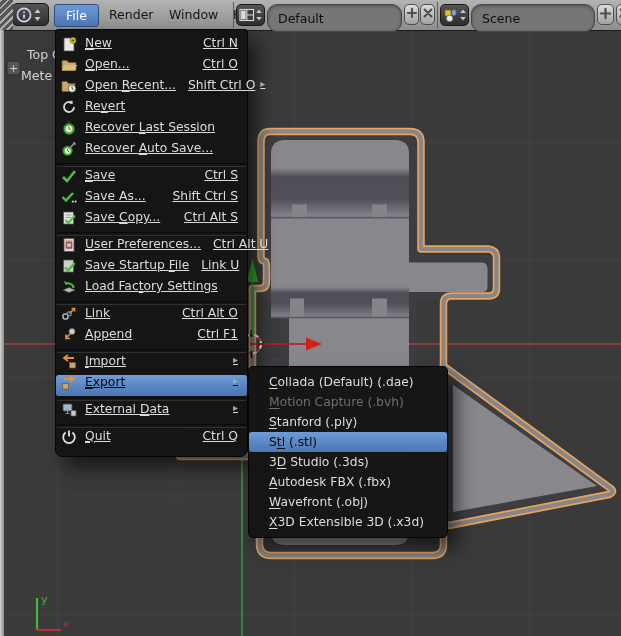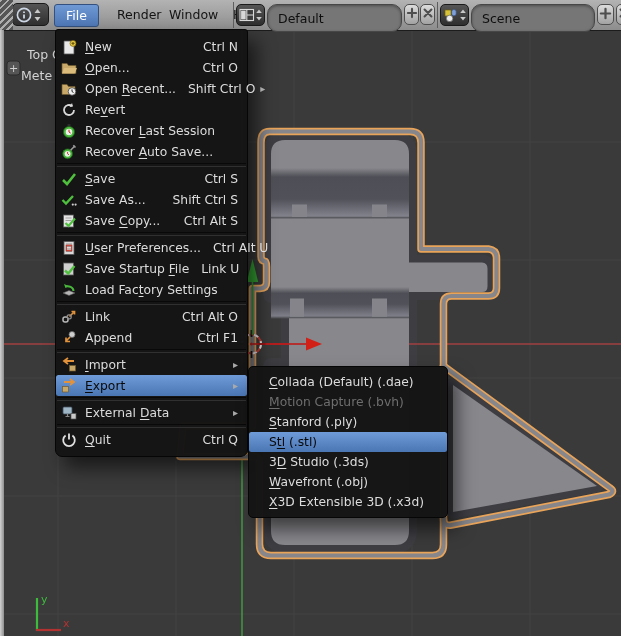--- a/index.html
+++ b/index.html
@@ -31,21 +31,21 @@
   .sqbtn{position:absolute;top:4px;height:21px;border-radius:5px;
     background:linear-gradient(#dcdcdc,#a2a2a2);border:1px solid #4f4f4f;box-sizing:border-box;
     display:flex;align-items:center;justify-content:center;}
   .hdiv{position:absolute;top:2px;width:1px;height:26px;background:#5e5e5e;}
   
   .panel{position:absolute;background:rgba(20,20,20,0.985);border:1px solid #060606;
     box-shadow:9px 11px 18px rgba(0,0,0,0.55);z-index:100;box-sizing:border-box;
     padding:6px 0;color:#dcdcdc;font-size:12.3px;}
   #file-menu{left:55px;top:29px;width:193px;border-radius:3px 3px 7px 7px;}
   #export-submenu{left:248px;top:366px;width:200px;border-radius:5px;padding:5px 0;z-index:110;}
-  .menu-row{display:flex;align-items:center;height:21px;padding:0 9px 0 5px;white-space:nowrap;}
+  .menu-row{display:flex;align-items:flex-start;height:21px;padding:0 9px 0 5px;white-space:nowrap;text-decoration:underline;}
   .menu-row .mi{width:17px;height:16px;margin-right:7px;flex:none;}
   .menu-row .mi svg{width:16px;height:16px;display:block;}
   .menu-row .hk{margin-left:auto;padding-left:12px;}
   .menu-row .sa{margin-left:5px;color:#aaa;font-size:10px;}
   .sub-row{display:flex;align-items:center;height:20px;padding:0 24px 0 20px;white-space:nowrap;}
   .hl{background:linear-gradient(#6f9bd9,#4a76b4);color:#0a0a0a;border-radius:2.5px;}
   .disabled{color:#6e6e6e;}
   .sep{height:6px;display:flex;align-items:center;padding:0 1px;}
   .sep .ln{width:100%;height:2px;border-top:1px solid #090909;border-bottom:1px solid #303030;}
   u{text-underline-offset:2px;}
@@ -172,21 +172,21 @@
       <svg width="9" height="18" viewBox="0 0 9 18">
           <path d="M4.5 3L7.5 7H1.5z" fill="#c9c9c9"></path>
           <path d="M4.5 15L1.5 11h6z" fill="#c9c9c9"></path>
         </svg>
     </span>
   </div>
 
   <div class="menu-label active" style="left:54px;">
     <span>File</span>
   </div>
-  <div class="menu-label" style="left:106px;">
+  <div class="menu-label" style="left:98px;">
     <span>Render</span>
   </div>
   <div class="menu-label" style="left:158px;">
     <span>Window</span>
   </div>
   <div class="menu-label" style="left:222px;">
     <span>Help</span>
   </div>
 
   <div class="hdiv" style="left:233px;"></div>
@@ -493,19 +493,22 @@
       <div class="sub-row">
         <span class="ml"><u>S</u>tanford (.ply)</span>
       </div>
       <div class="sub-row hl">
         <span class="ml">S<u>tl</u> (.stl)</span>
       </div>
       <div class="sub-row">
         <span class="ml">3<u>D</u> Studio (.3ds)</span>
       </div>
       <div class="sub-row">
+        <span class="ml"><u>A</u>utodesk FBX (.fbx)</span>
+      </div>
+      <div class="sub-row">
         <span class="ml"><u>W</u>avefront (.obj)</span>
       </div>
       <div class="sub-row">
         <span class="ml"><u>X</u>3D Extensible 3D (.x3d)</span>
       </div>
     </div>
 </div>
 
 </body></html>

